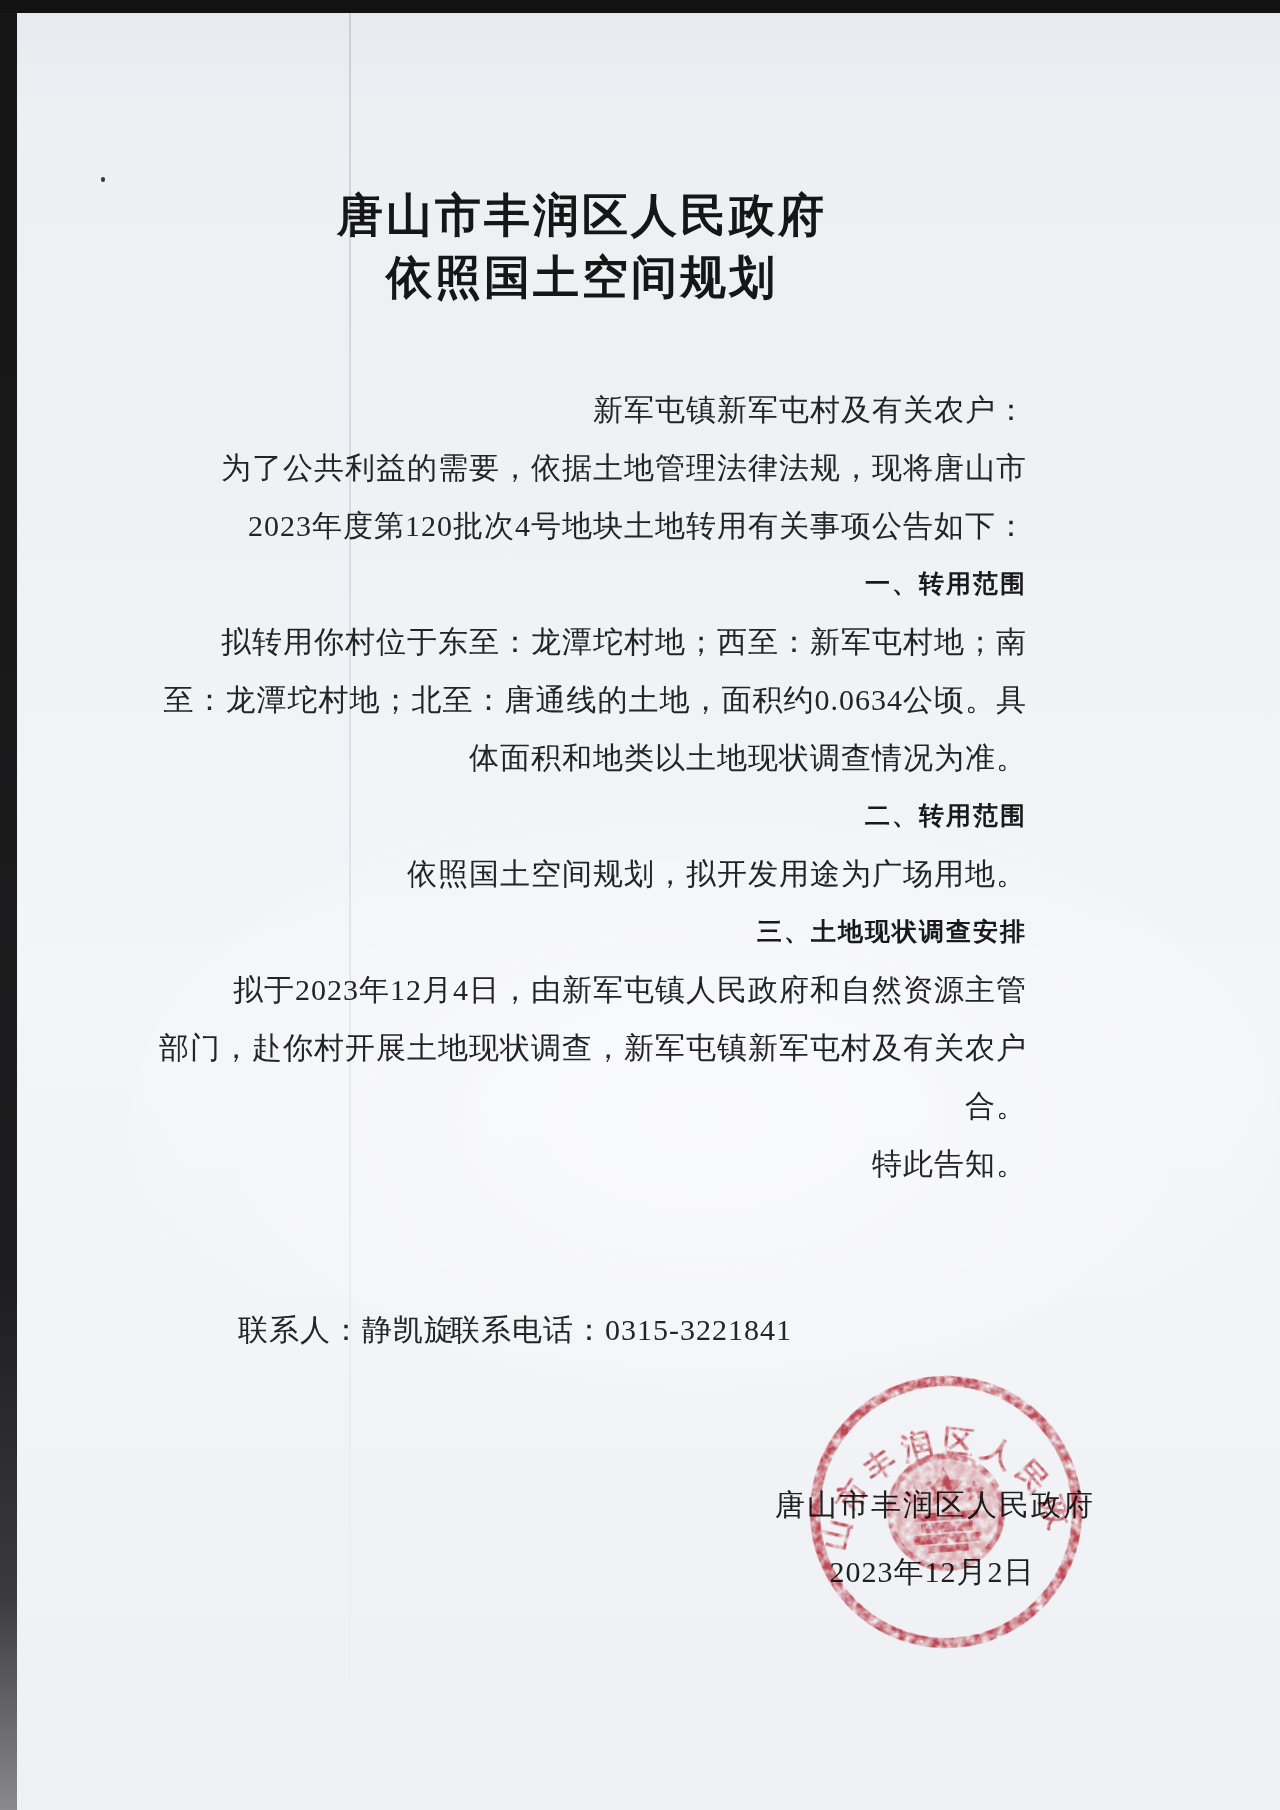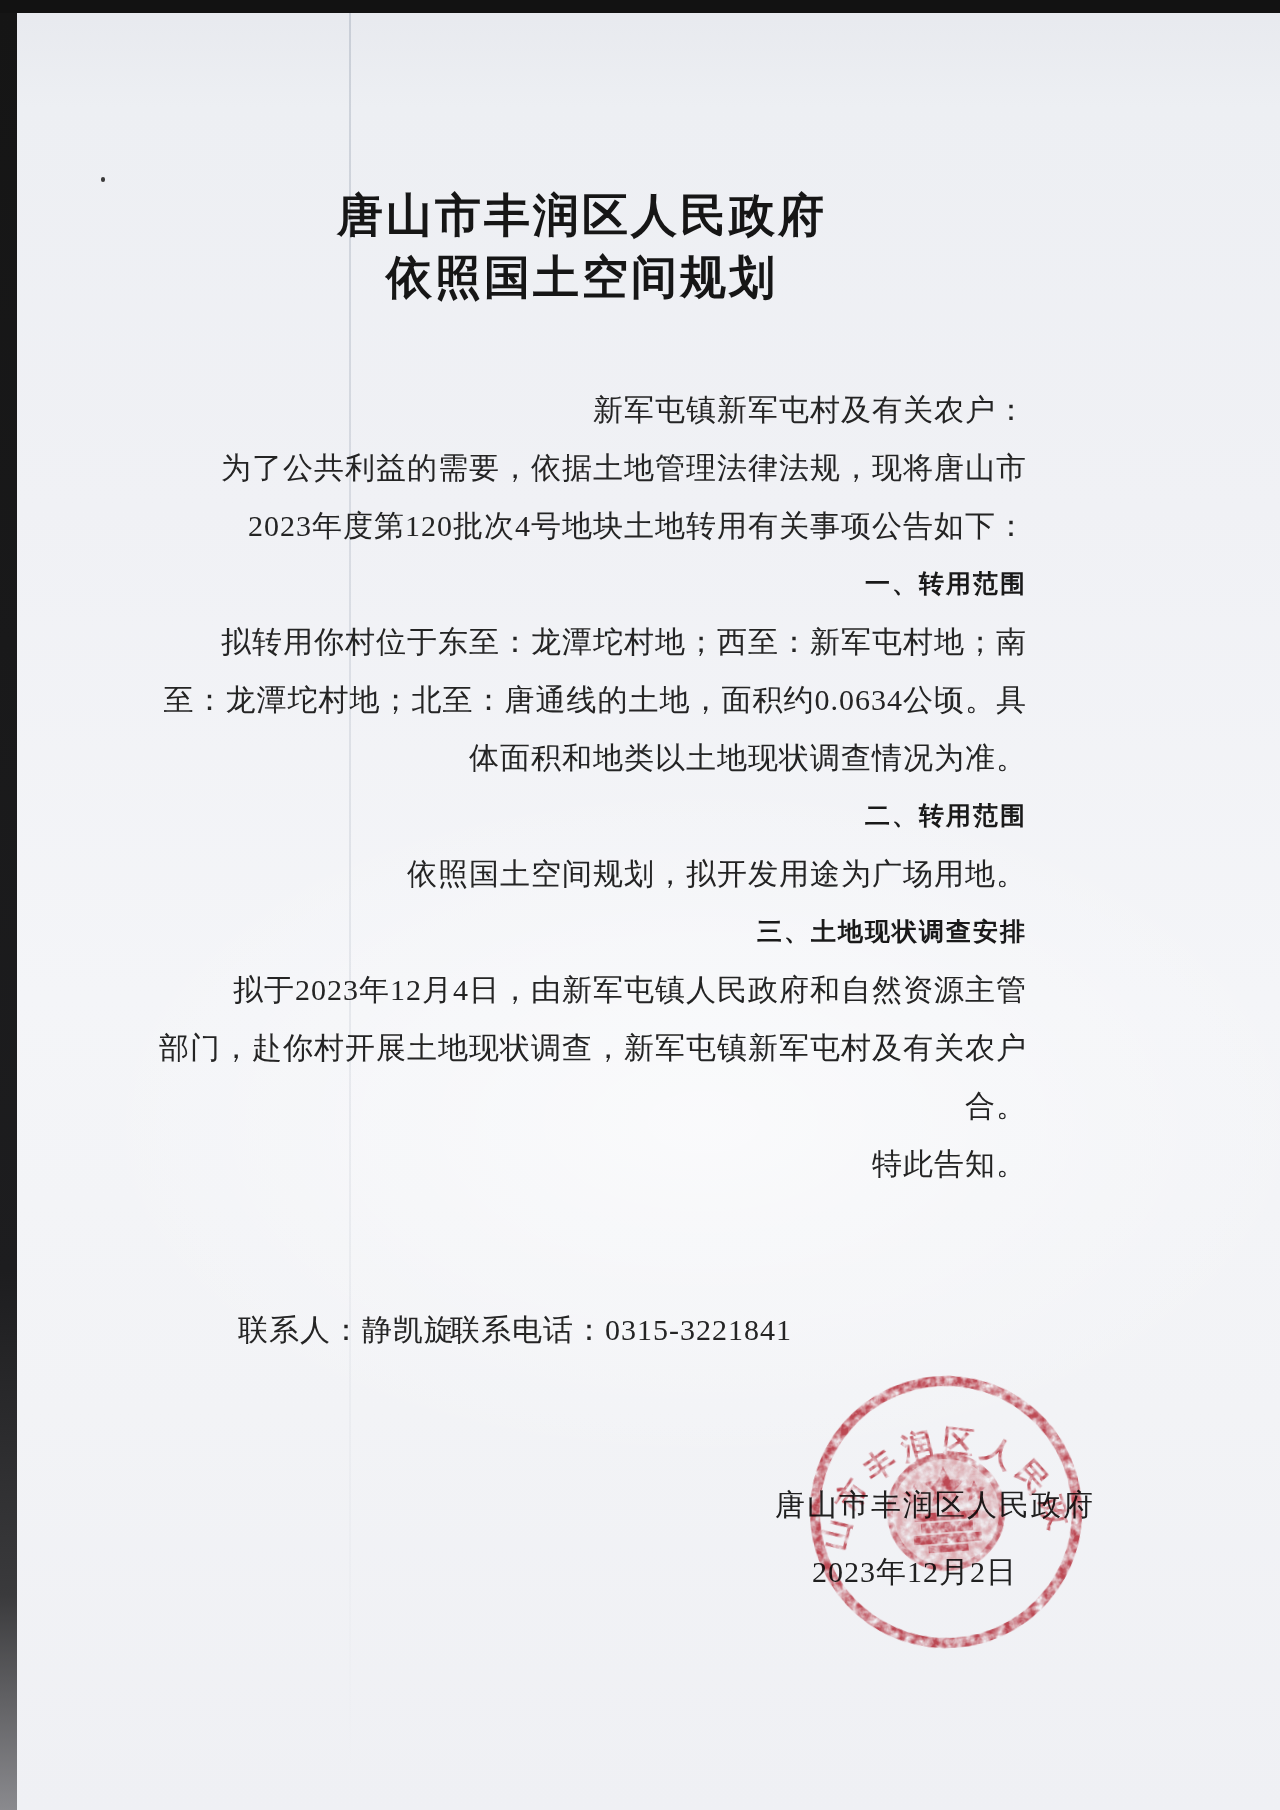--- a/index.html
+++ b/index.html
@@ -33,21 +33,21 @@
     font-family:"DejaVu Sans","Liberation Sans",sans-serif;font-size:25px;letter-spacing:2px;}
 
   .contact{position:absolute;left:0;top:1308px;width:880px;font-size:30px;line-height:44px;white-space:nowrap;letter-spacing:1px;}
   .contact .person{position:absolute;left:70px;margin-left:21px;}
   .contact .phone{position:absolute;left:303px;text-align:right;}
   .phone-num{font-family:"Liberation Serif","DejaVu Serif",serif;letter-spacing:1px;}
 
   .signature{position:absolute;left:0;top:0;width:1280px;height:1810px;pointer-events:none;}
   .issuer{position:absolute;left:765px;top:1485px;width:340px;text-align:center;
     font-size:30px;letter-spacing:2px;white-space:nowrap;color:#202020;}
-  .issue-date{position:absolute;left:812px;top:1552px;width:240px;text-align:left;
+  .issue-date{position:absolute;left:812px;top:1552px;width:240px;text-align:center;
     font-size:30px;letter-spacing:1px;white-space:nowrap;color:#202020;}
 
   .seal{position:absolute;left:796px;top:1362px;width:300px;height:300px;
     mix-blend-mode:multiply;opacity:.95;transform:rotate(-4deg);}
 </style>
 </head>
 <body>
 
 <div class="page">
   <div class="edge-top"></div>

